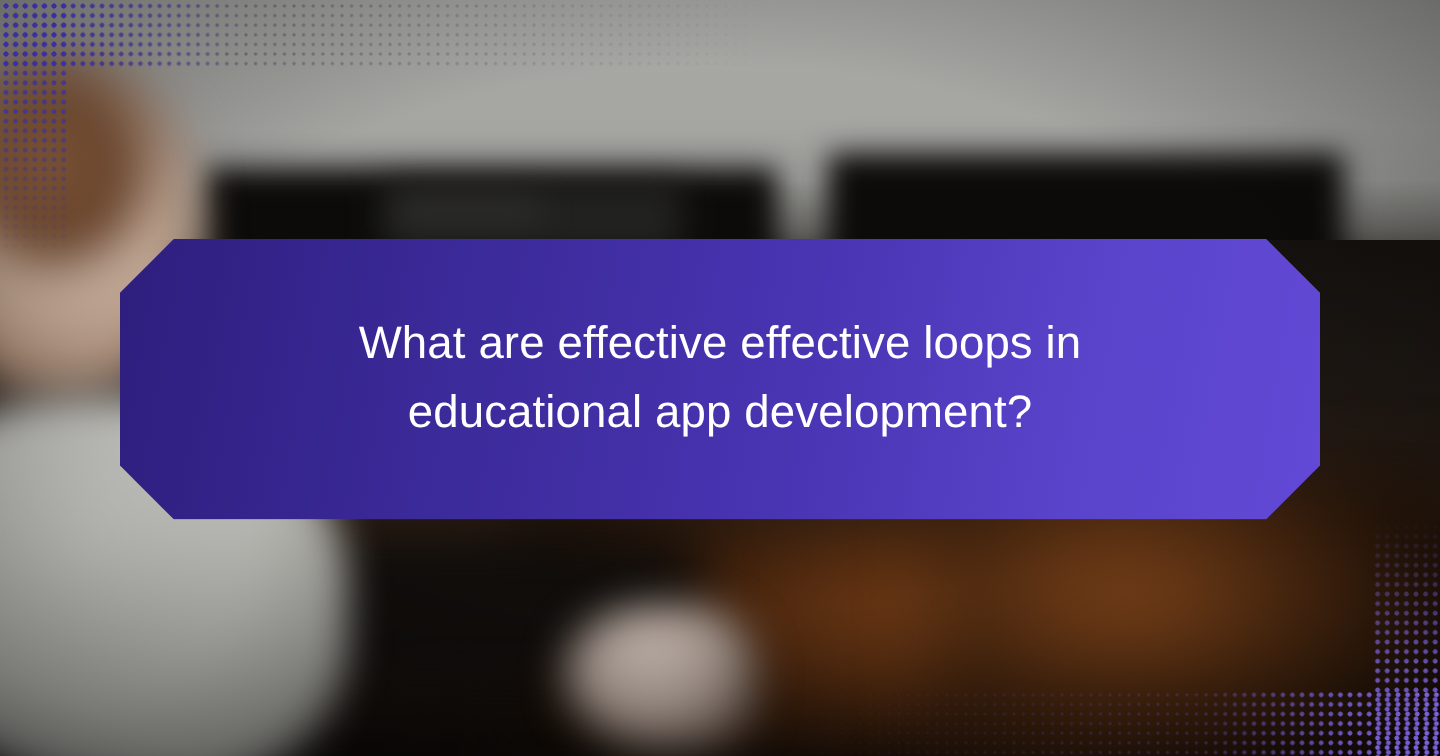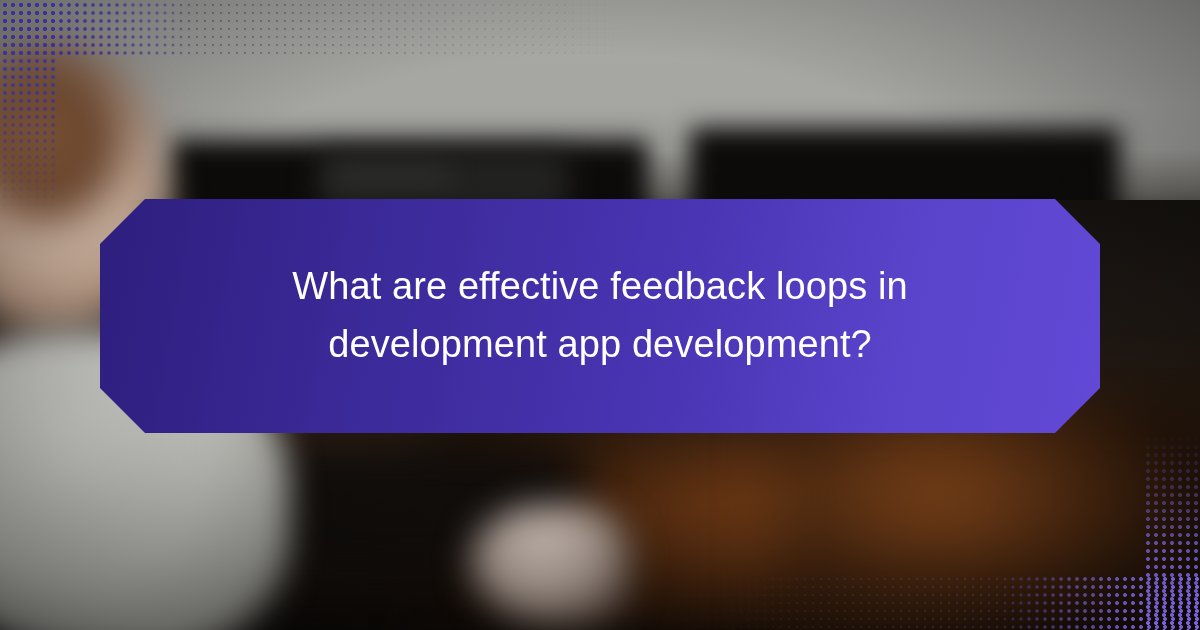--- a/index.html
+++ b/index.html
@@ -252,16 +252,16 @@
     <div class="band band-v"></div>
   </div>
 
   <div class="dots" id="dots-bottom-right">
     <div class="band band-h2"></div>
     <div class="band band-h"></div>
     <div class="band band-v"></div>
   </div>
 
   <div id="headline-card">
-    <h1 id="headline-text">What are effective feedback loops in development app development?</h1>
+    <h1 id="headline-text">What are effective effective loops in educational app development?</h1>
   </div>
 
 </div>
 
 </body></html>

